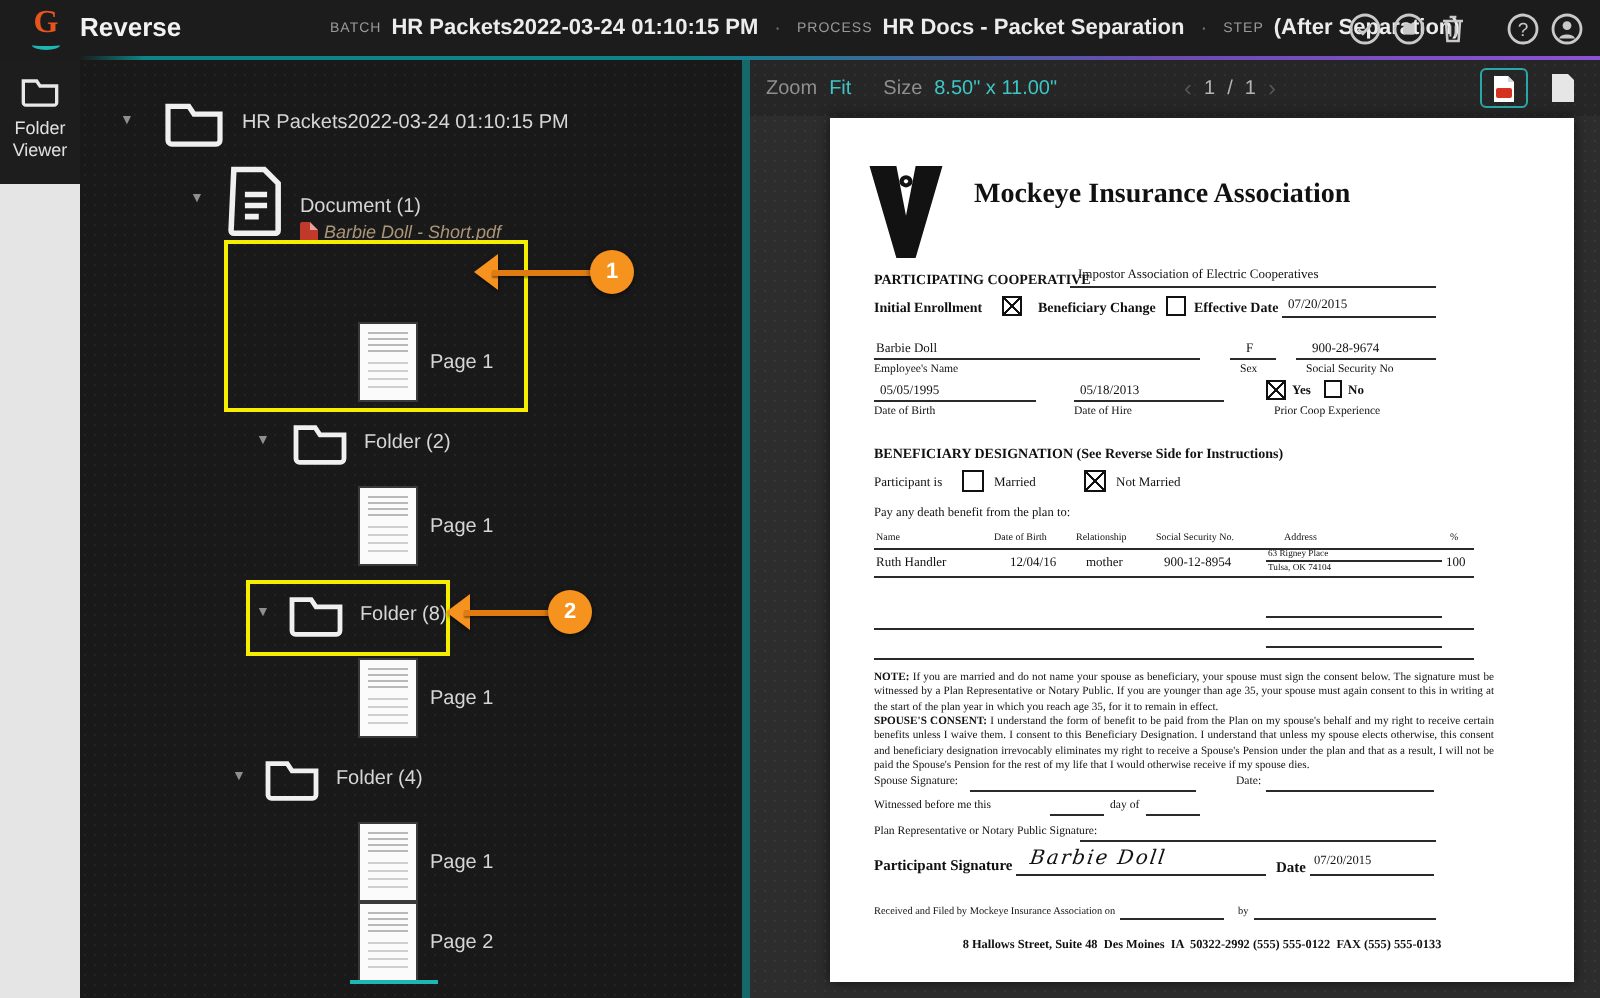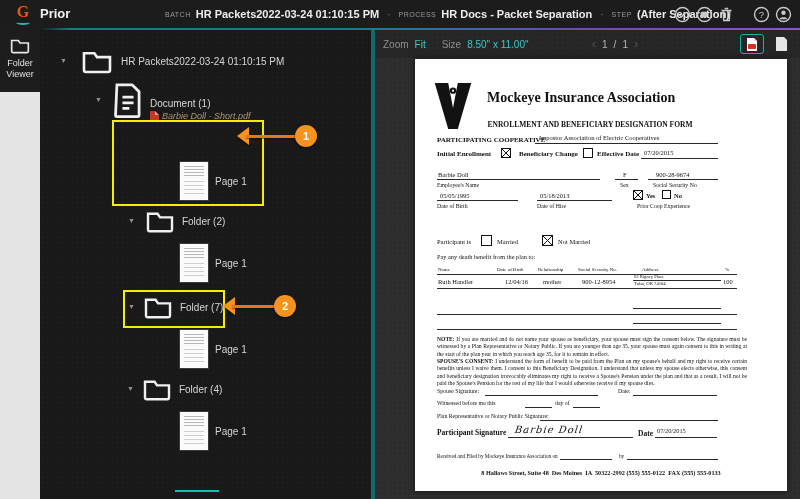--- a/index.html
+++ b/index.html
@@ -94,21 +94,21 @@
 </head>
 <body>
 
 <div id="app">
 
   <div id="topbar">
     <div class="logo-wrap">
       <div class="logo-g">G</div>
       <div class="logo-arc"></div>
     </div>
-    <div class="tb-title">Prior</div>
+    <div class="tb-title">Reverse</div>
     <div class="tb-info">
       <span class="tb-lbl">BATCH</span>
       <span class="tb-val">HR Packets2022-03-24 01:10:15 PM</span>
       <span class="tb-sep">·</span>
       <span class="tb-lbl">PROCESS</span>
       <span class="tb-val">HR Docs - Packet Separation</span>
       <span class="tb-sep">·</span>
       <span class="tb-lbl">STEP</span>
       <span class="tb-val">(After Separation)</span>
     </div>
@@ -203,44 +203,48 @@
         <span class="tlabel" style="margin-left:7px;">Page 1</span>
       </div>
 
       <div class="hlbox" style="left:83px;top:260px;width:102px;height:38px;"></div>
 
       <div class="trow" style="left:88px;top:265px;">
         <span class="caret"></span>
         <svg style="margin-left:8px;" width="30" height="24" viewBox="0 0 24 20">
           <path d="M2 4 h8 l2 3 h10 v10 a1.5 1.5 0 0 1 -1.5 1.5 h-17 a1.5 1.5 0 0 1 -1.5 -1.5 z" fill="none" stroke="#f0f0f0" stroke-width="2"></path>
         </svg>
-        <span class="tlabel" style="margin-left:7px;">Folder (7)</span>
+        <span class="tlabel" style="margin-left:7px;">Folder (8)</span>
       </div>
 
       <div class="callout" style="left:183px;top:265px;width:75px;height:22px;">
         <div class="arrowhead"></div>
         <div class="arrowline" style="left:9px;width:43px;"></div>
         <div class="badge" style="left:51px;">2</div>
       </div>
 
       <div class="trow" style="left:140px;top:300px;">
         <div class="pthumb"></div>
         <span class="tlabel" style="margin-left:7px;">Page 1</span>
       </div>
 
-      <div class="trow" style="left:87px;top:347px;">
+      <div class="trow" style="left:76px;top:347px;">
         <span class="caret"></span>
         <svg style="margin-left:8px;" width="30" height="24" viewBox="0 0 24 20">
           <path d="M2 4 h8 l2 3 h10 v10 a1.5 1.5 0 0 1 -1.5 1.5 h-17 a1.5 1.5 0 0 1 -1.5 -1.5 z" fill="none" stroke="#f0f0f0" stroke-width="2"></path>
         </svg>
         <span class="tlabel" style="margin-left:7px;">Folder (4)</span>
       </div>
       <div class="trow" style="left:140px;top:382px;">
         <div class="pthumb"></div>
         <span class="tlabel" style="margin-left:7px;">Page 1</span>
+      </div>
+      <div class="trow" style="left:140px;top:422px;">
+        <div class="pthumb"></div>
+        <span class="tlabel" style="margin-left:7px;">Page 2</span>
       </div>
       <div id="sel-underline"></div>
     </div>
 
     <div id="tree-scroll"></div>
 
     <div id="viewer">
       <div id="vtoolbar">
         <span class="vt-lbl">Zoom</span>
         <span class="vt-val">Fit</span>
@@ -274,21 +278,20 @@
         <div id="page">
 
           <svg class="abs" style="left:18px;top:23px;" width="40" height="48" viewBox="0 0 40 50">
             <polygon points="1,1 15,1 20,27 25,1 39,1 25,49 15,49" fill="#121212"></polygon>
             <polygon points="10,9 14,5.5 14,12.5" fill="#121212"></polygon>
             <polygon points="30,9 26,5.5 26,12.5" fill="#121212"></polygon>
             <ellipse cx="20" cy="9" rx="3.4" ry="3.2" fill="#121212"></ellipse>
             <circle cx="20" cy="9" r="1.1" fill="#fff"></circle>
           </svg>
           <div class="f b" style="left:72px;top:31px;font-size:14px;">Mockeye Insurance Association</div>
-          <div class="f b" style="left:60px;top:61px;width:230px;text-align:center;font-size:7.5px;white-space:normal;">ENROLLMENT AND BENEFICIARY DESIGNATION FORM</div>
 
           <div class="f b" style="left:22px;top:77px;font-size:7px;">PARTICIPATING COOPERATIVE</div>
           <div class="f" style="left:124px;top:75px;font-size:6.5px;">Impostor Association of Electric Cooperatives</div>
           <div class="line" style="left:120px;top:84px;width:183px;"></div>
 
           <div class="f b" style="left:22px;top:91px;font-size:7px;">Initial Enrollment</div>
           <div class="cb checked" style="left:86px;top:89px;"></div>
           <div class="f b" style="left:104px;top:91px;font-size:7px;">Beneficiary Change</div>
           <div class="cb" style="left:168px;top:89px;"></div>
           <div class="f b" style="left:182px;top:91px;font-size:7px;">Effective Date</div>
@@ -310,20 +313,21 @@
           <div class="f" style="left:125px;top:133px;font-size:6.5px;">05/18/2013</div>
           <div class="line" style="left:122px;top:141px;width:75px;"></div>
           <div class="cb checked" style="left:218px;top:131px;"></div>
           <div class="f b" style="left:231px;top:133px;font-size:6.5px;">Yes</div>
           <div class="cb" style="left:247px;top:131px;width:9px;height:9px;"></div>
           <div class="f b" style="left:259px;top:133px;font-size:6.5px;">No</div>
           <div class="f" style="left:22px;top:144px;font-size:5.8px;">Date of Birth</div>
           <div class="f" style="left:122px;top:144px;font-size:5.8px;">Date of Hire</div>
           <div class="f" style="left:222px;top:144px;font-size:5.8px;">Prior Coop Experience</div>
 
+          <div class="f b" style="left:22px;top:164px;font-size:7px;">BENEFICIARY DESIGNATION (See Reverse Side for Instructions)</div>
           <div class="f" style="left:22px;top:179px;font-size:6.5px;">Participant is</div>
           <div class="cb" style="left:66px;top:176px;width:11px;height:11px;"></div>
           <div class="f" style="left:82px;top:179px;font-size:6.5px;">Married</div>
           <div class="cb checked" style="left:127px;top:176px;width:11px;height:11px;"></div>
           <div class="f" style="left:143px;top:179px;font-size:6.5px;">Not Married</div>
           <div class="f" style="left:22px;top:194px;font-size:6.3px;">Pay any death benefit from the plan to:</div>
 
           <div class="f" style="left:23px;top:208px;font-size:5px;">Name</div>
           <div class="f" style="left:82px;top:208px;font-size:5px;">Date of Birth</div>
           <div class="f" style="left:123px;top:208px;font-size:5px;">Relationship</div>

